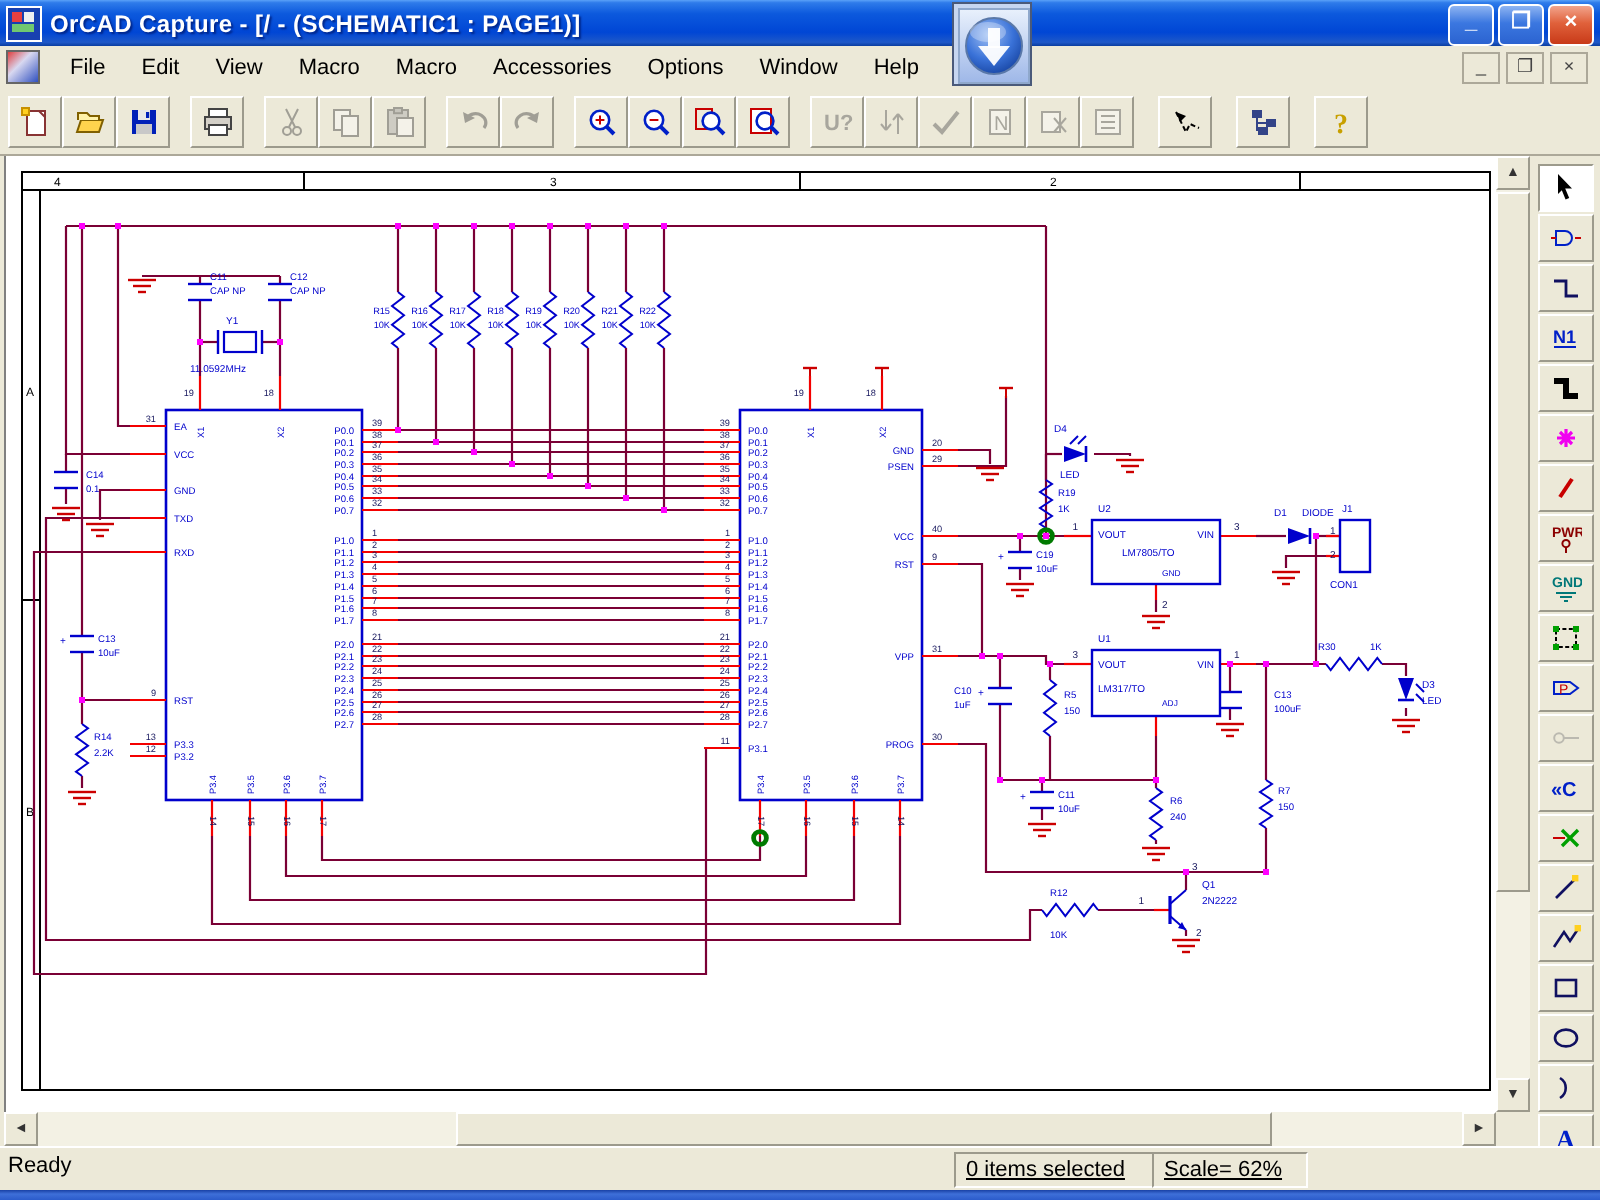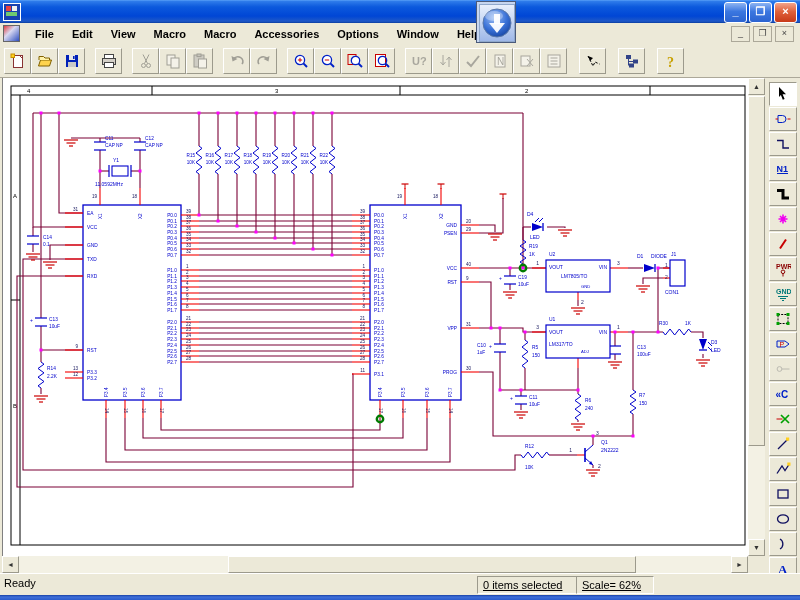--- a/index.html
+++ b/index.html
@@ -18,21 +18,21 @@
   .wbtn{width:21px;height:19px;border-radius:3px;border:1px solid #fff;
     background:linear-gradient(180deg,#8DB4F2,#3B77E0 45%,#2B63D0);color:#fff;
     font-size:11px;line-height:17px;text-align:center;font-weight:bold;}
   .wbtn.close{background:linear-gradient(180deg,#F2A48C,#E0613B 45%,#C83A18);}
   
   #menubar{position:absolute;left:0;top:23px;width:800px;height:21px;background:#ECE9D8;
     display:flex;align-items:center;font-size:11px;border-bottom:1px solid #fff;}
   #menubar .docicon{width:15px;height:15px;margin:0 6px 0 3px;position:relative;
     background:linear-gradient(135deg,#E04040 0%,#D8D8F0 40%,#3050C0 100%);border:1px solid #666;}
   #menubar ul{display:flex;list-style:none;margin:0;padding:0;}
-  #menubar li{padding:3px 9px;font-weight:bold;}
+  #menubar li{padding:3px 9px;}
   .mdibtns{position:absolute;right:6px;top:3px;display:flex;gap:3px;}
   .mdibtn{width:17px;height:14px;background:#ECE9D8;border:1px solid #ACA899;
     font-size:9px;line-height:12px;text-align:center;color:#444;}
   
   #toolbar{position:absolute;left:0;top:44px;width:800px;height:34px;background:#ECE9D8;
     border-bottom:1px solid #ACA899;display:flex;align-items:center;padding-left:4px;box-sizing:border-box;}
   .tbtn{width:25px;height:24px;background:#ECE9D8;border:1px solid;flex:0 0 auto;
     border-color:#FFFFFF #9C9A8C #9C9A8C #FFFFFF;display:flex;align-items:center;justify-content:center;}
   .tbtn.dis svg{opacity:.45;filter:grayscale(1);}
   
@@ -69,20 +69,21 @@
 </style>
 </head>
 <body>
 
 <div id="titlebar">
   <span class="appicon">
     <i style="left:2px;top:2px;width:5px;height:5px;background:#E84040;"></i>
     <i style="left:8px;top:2px;width:5px;height:5px;background:#F0F0F0;"></i>
     <i style="left:2px;top:8px;width:11px;height:4px;background:#70C870;"></i>
   </span>
+  <span class="title">OrCAD Capture - [/ - (SCHEMATIC1 : PAGE1)]</span>
   <span class="winbtns">
     <span class="wbtn">_</span>
     <span class="wbtn">❐</span>
     <span class="wbtn close">×</span>
   </span>
 </div>
 
 <div id="menubar">
   <span class="docicon"></span>
   <ul id="menu-items">

